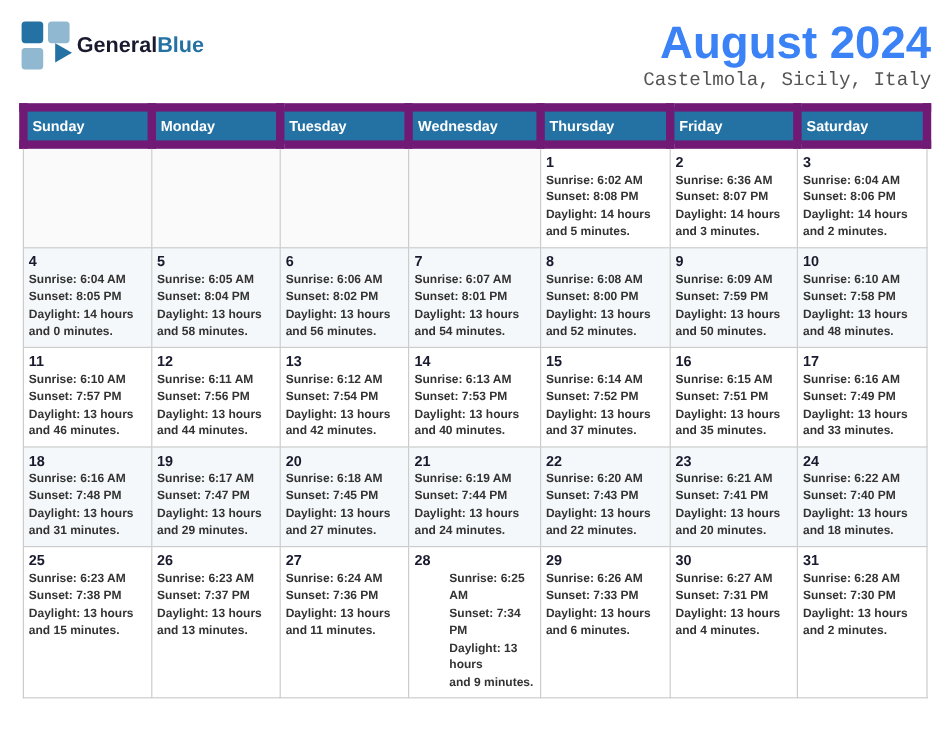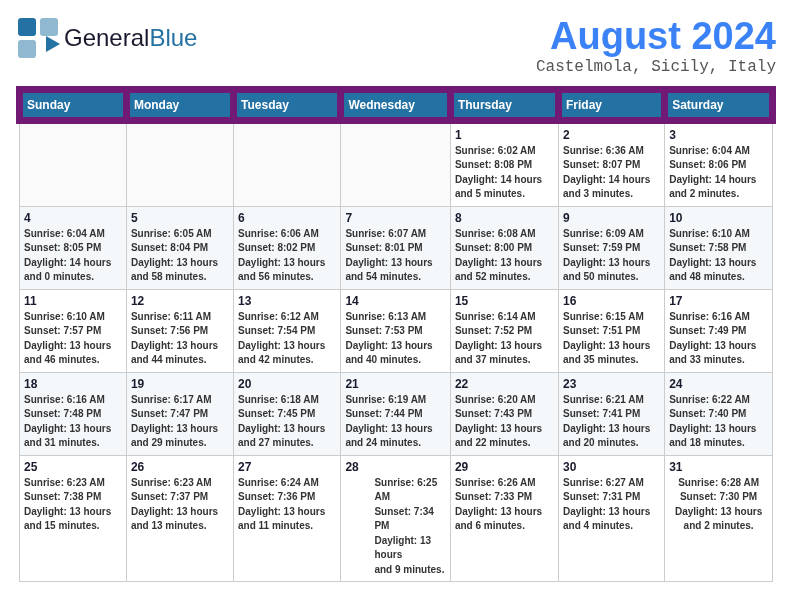--- a/index.html
+++ b/index.html
@@ -83,21 +83,21 @@
 <div class="header">
   <div class="logo">
     <div style="display:flex;align-items:center;">
       <svg width="44" height="44" viewBox="0 0 44 44">
         <rect x="2" y="2" width="18" height="18" rx="3" fill="#2471a3"></rect>
         <rect x="24" y="2" width="18" height="18" rx="3" fill="#2471a3" opacity="0.5"></rect>
         <rect x="2" y="24" width="18" height="18" rx="3" fill="#2471a3" opacity="0.5"></rect>
         <polygon points="30,20 44,28 30,36" fill="#2471a3"></polygon>
       </svg>
       <div style="margin-left:4px;">
-        <div style="font-size:24px;font-weight:normal;color:#1a1a2e;line-height:1.2;">
+        <div style="font-size:18px;font-weight:bold;color:#1a1a2e;line-height:1.2;">
           <span style="color:#1a1a2e;">General</span><span style="color:#2471a3;">Blue</span>
         </div>
       </div>
     </div>
   </div>
   <div class="title-block">
     <div class="month-title">August 2024</div>
     <div class="subtitle">Castelmola, Sicily, Italy</div>
   </div>
 </div>
@@ -333,20 +333,20 @@
         </td>
         <td>
           <span class="day-num">30</span>
           <div class="day-info" style="white-space: pre-line;">Sunrise: 6:27 AM
 Sunset: 7:31 PM
 Daylight: 13 hours
 and 4 minutes.</div>
         </td>
         <td>
           <span class="day-num">31</span>
-          <div class="day-info" style="white-space: pre-line; text-align: center;">Sunrise: 6:28 AM
+          <div class="day-info" style="white-space: pre-line;">Sunrise: 6:28 AM
 Sunset: 7:30 PM
 Daylight: 13 hours
 and 2 minutes.</div>
         </td>
       </tr>
     </tbody>
 </table>
 
 </body></html>

